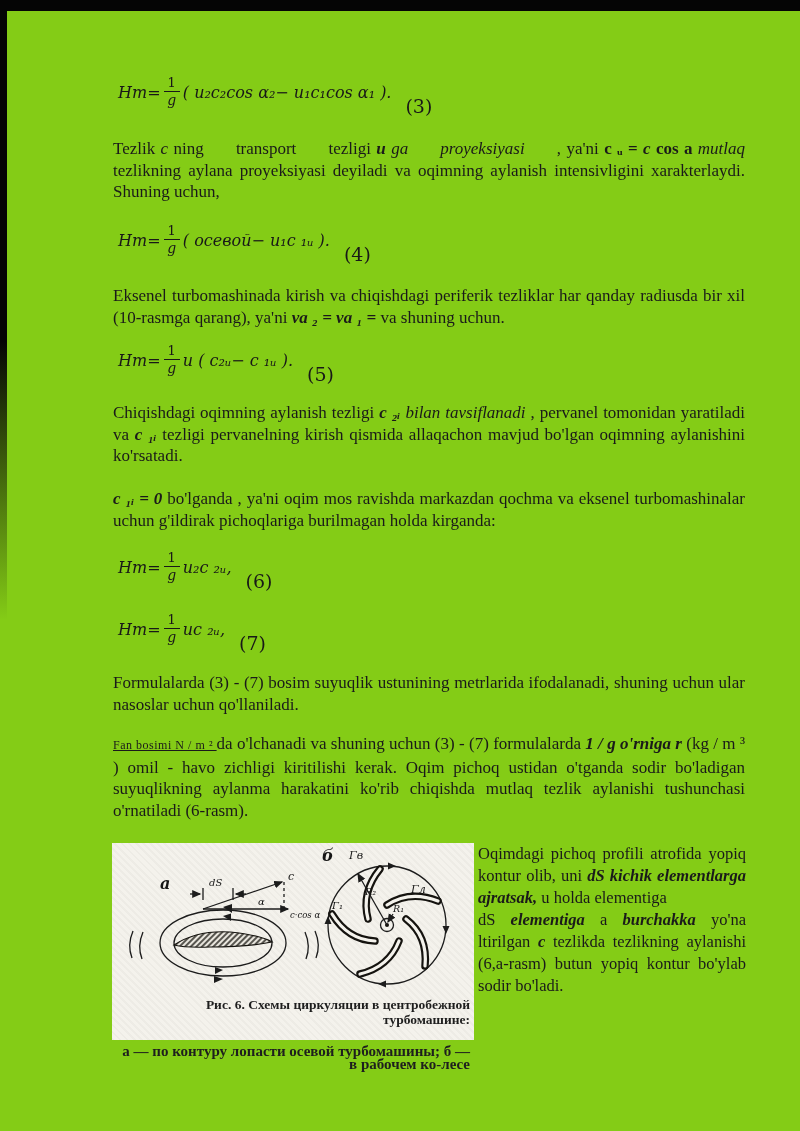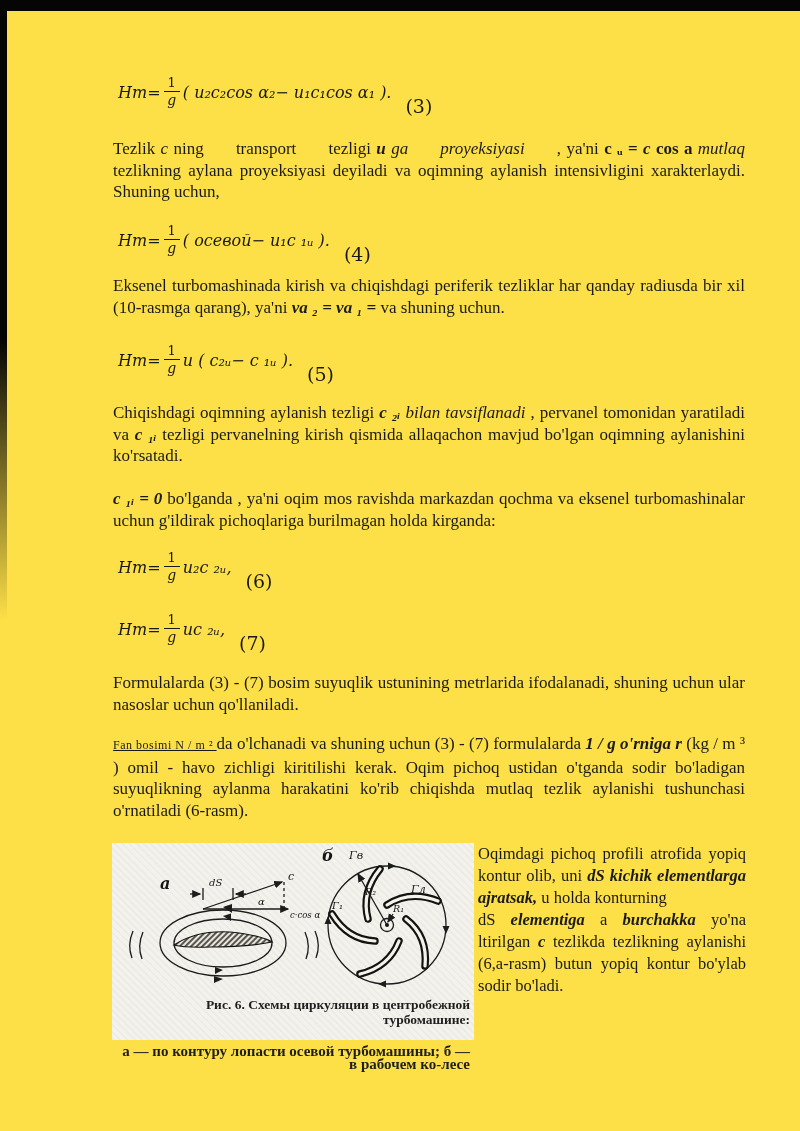--- a/index.html
+++ b/index.html
@@ -1,16 +1,16 @@
 <!DOCTYPE html>
 <html><head>
 <meta charset="utf-8">
 <style>
   html,body{margin:0;padding:0;background:#ffffff;}
-  .page{position:relative;width:800px;height:1131px;background:#fde047;overflow:hidden;
+  .page{position:relative;width:800px;height:1131px;background:#84cc16;overflow:hidden;
         font-family:"Liberation Serif","DejaVu Serif",serif;color:#1a1a1a;}
   
   .edge-top{position:absolute;left:0;top:0;width:800px;height:11px;background:#050505;}
   .edge-left{position:absolute;left:0;top:0;width:7px;height:620px;
              background:linear-gradient(to bottom,#050505 0%,#050505 55%,rgba(0,0,0,0) 100%);}
   
   .para{position:absolute;left:113px;width:632px;font-size:17px;line-height:21.6px;
         text-align:justify;}
   .pre{white-space:pre-wrap;}
   .s-n{}
@@ -62,21 +62,21 @@
   <div class="formula" style="top:224px">
     <span class="f-lhs">Hm=</span>
     <span class="frac">
       <span class="f-num">1</span>
       <span class="f-den">g</span>
     </span>
     <span class="f-rhs">( осевой− u₁c ₁ᵤ ).</span>
     <span class="f-label">(4)</span>
   </div>
 
-  <div class="para" style="top:275px"><span class="s-n">Eksenel turbomashinada kirish va chiqishdagi periferik tezliklar har qanday radiusda bir xil (10-rasmga qarang), ya'ni </span><span class="s-bi">va ₂ = va ₁ = </span><span class="s-n">va shuning uchun.</span></div>
+  <div class="para" style="top:285px"><span class="s-n">Eksenel turbomashinada kirish va chiqishdagi periferik tezliklar har qanday radiusda bir xil (10-rasmga qarang), ya'ni </span><span class="s-bi">va ₂ = va ₁ = </span><span class="s-n">va shuning uchun.</span></div>
 
   <div class="formula" style="top:344px">
     <span class="f-lhs">Hm=</span>
     <span class="frac">
       <span class="f-num">1</span>
       <span class="f-den">g</span>
     </span>
     <span class="f-rhs">u ( c₂ᵤ− c ₁ᵤ ).</span>
     <span class="f-label">(5)</span>
   </div>
@@ -187,17 +187,17 @@
       <polygon points="216,73 212.5,81 219.5,81" fill="#1c1c1c"></polygon>
     </svg>
 
     <div class="fig-caption">
       <div class="cap-title">Рис. 6. Схемы циркуляции в центробежной турбомашине:</div>
       <div class="cap-sub">а — по контуру лопасти осевой турбомашины; б — в рабочем ко-лесе</div>
     </div>
   </div>
 
   <div class="rightcol">
-    <div><span class="s-n">Oqimdagi pichoq profili atrofida yopiq kontur olib, uni </span><span class="s-bi">dS kichik elementlarga ajratsak, </span><span class="s-n">u holda konturning</span></div>
+    <div><span class="s-n">Oqimdagi pichoq profili atrofida yopiq kontur olib, uni </span><span class="s-bi">dS kichik elementlarga ajratsak, </span><span class="s-n">u holda elementiga</span></div>
     <div><span class="s-n">dS </span><span class="s-bi">elementiga </span><span class="s-n">a </span><span class="s-bi">burchakka </span><span class="s-n">yo'na ltirilgan </span><span class="s-bi">c </span><span class="s-n">tezlikda        tezlikning aylanishi (6,a-rasm) butun yopiq kontur bo'ylab sodir bo'ladi.</span></div>
   </div>
 
 </div>
 
 </body></html>

